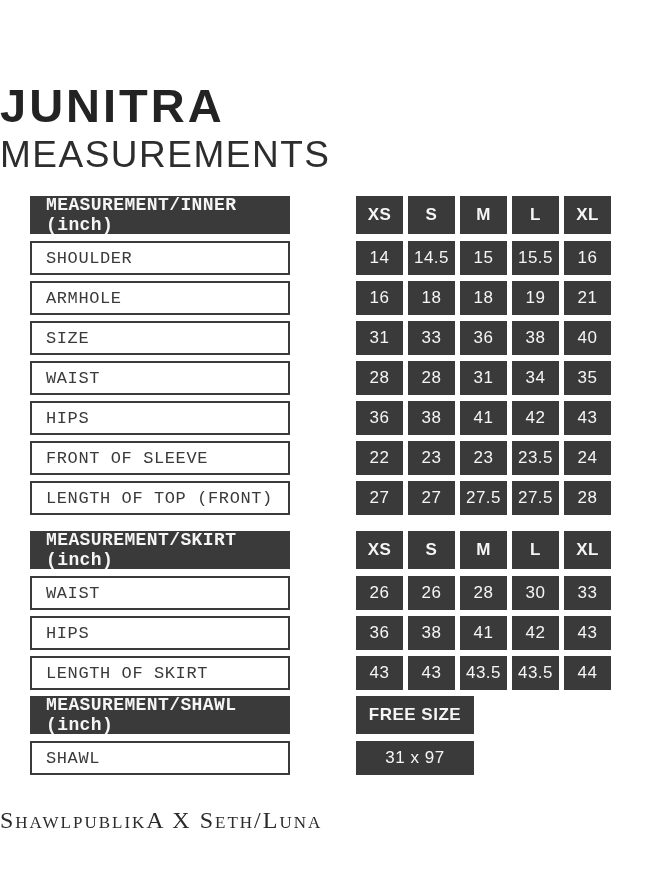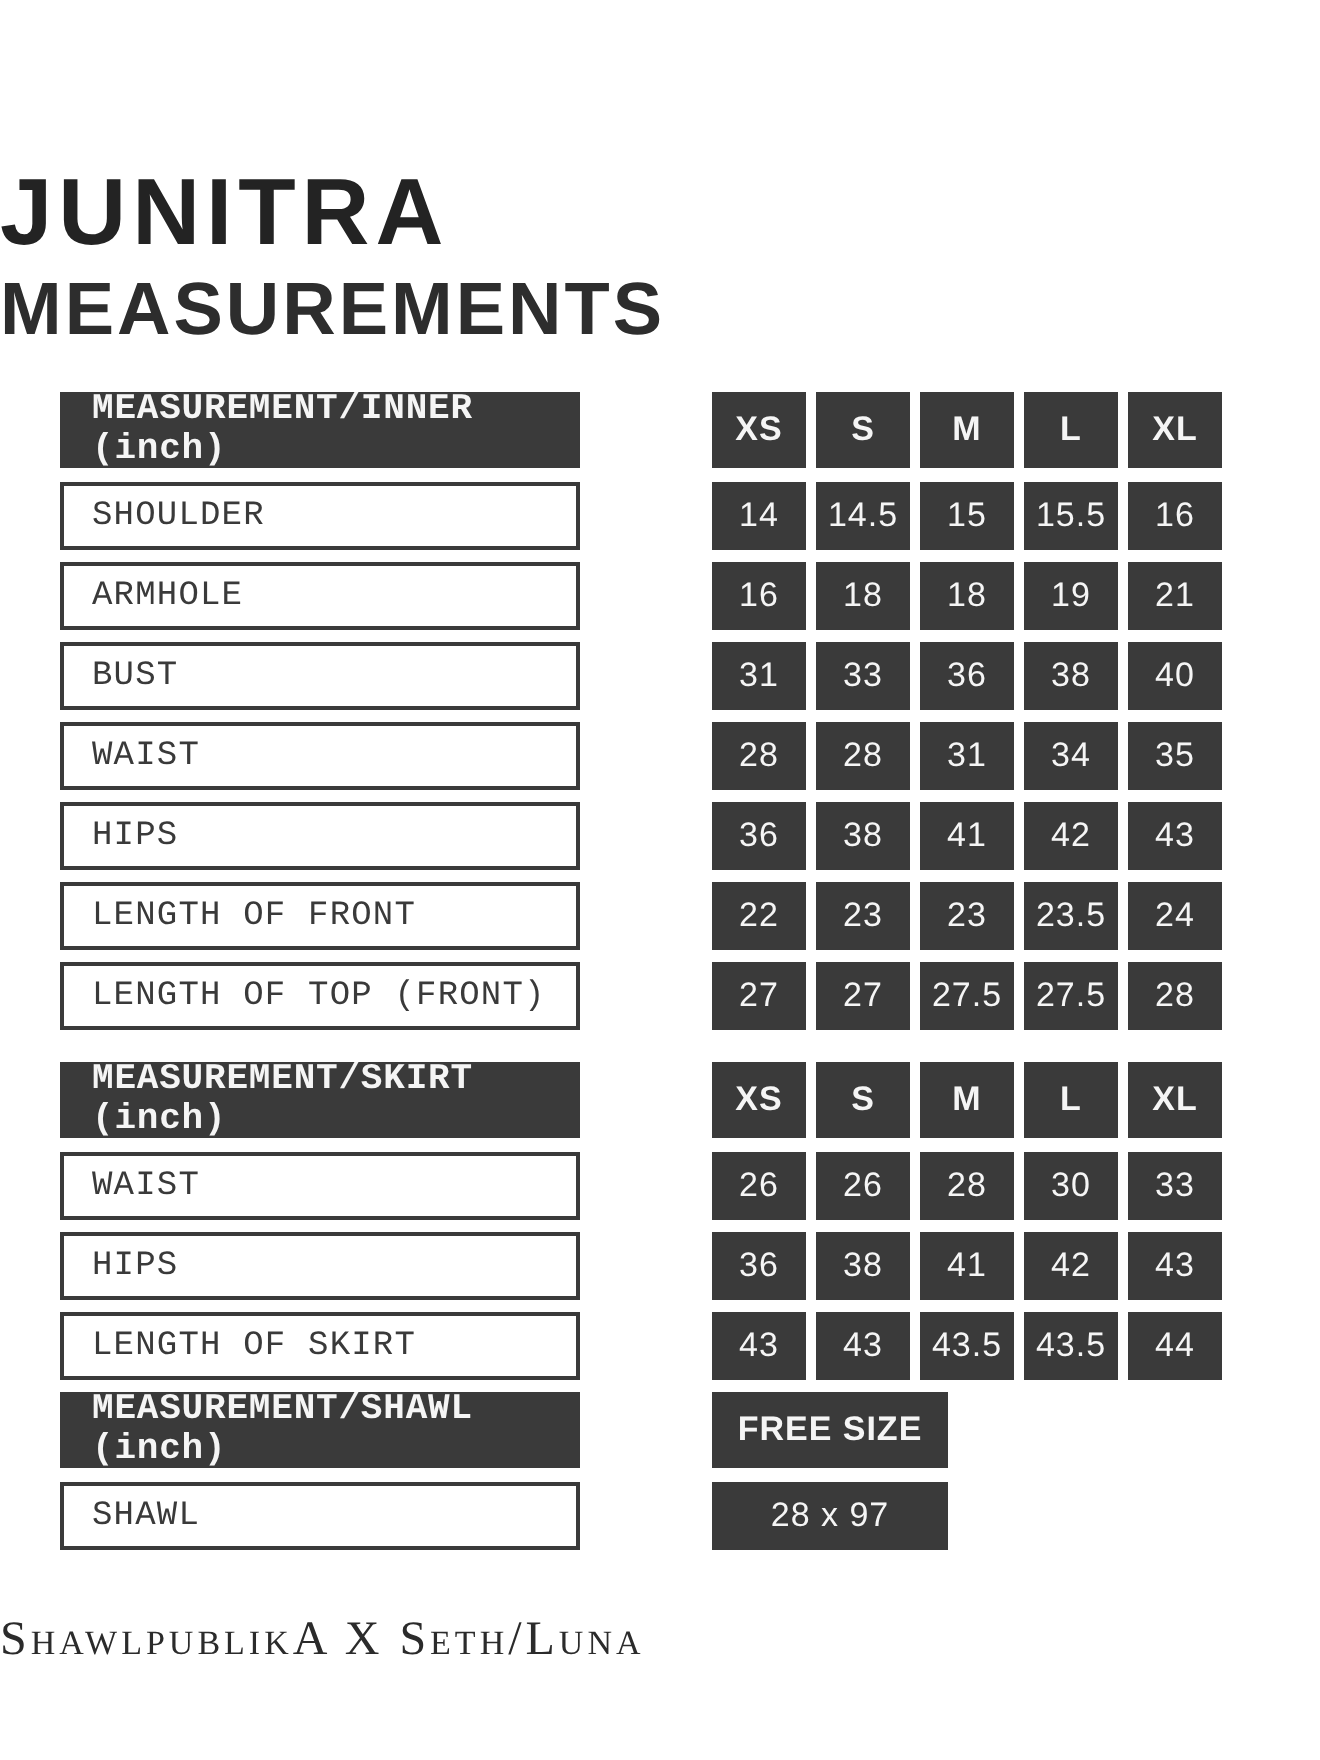--- a/index.html
+++ b/index.html
@@ -14,21 +14,21 @@
   .page-header { text-align:left; }
   .page-title {
     font-size:47px;
     font-weight:800;
     letter-spacing:3px;
     color:#232323;
     line-height:1.0;
   }
   .page-subtitle {
     font-size:37px;
-    font-weight:700;
+    font-weight:400;
     letter-spacing:1.5px;
     color:#2d2d2d;
     line-height:1.0;
     margin-top:7px;
   }
   .tables-wrap { margin:23px 30px 0 30px; width:581px; }
   .measure-table { }
   .measure-table + .measure-table { margin-top:16px; }
   .t-row { display:flex; height:34px; margin-bottom:6px; }
   .t-row.header-row { height:38px; margin-bottom:7px; }
@@ -108,21 +108,21 @@
           <div class="cell label-cell">ARMHOLE</div>
           <div class="vals">
             <div class="cell val-cell">16</div>
             <div class="cell val-cell">18</div>
             <div class="cell val-cell">18</div>
             <div class="cell val-cell">19</div>
             <div class="cell val-cell">21</div>
           </div>
         </div>
         <div class="t-row">
-          <div class="cell label-cell">BUST</div>
+          <div class="cell label-cell">SIZE</div>
           <div class="vals">
             <div class="cell val-cell">31</div>
             <div class="cell val-cell">33</div>
             <div class="cell val-cell">36</div>
             <div class="cell val-cell">38</div>
             <div class="cell val-cell">40</div>
           </div>
         </div>
         <div class="t-row">
           <div class="cell label-cell">WAIST</div>
@@ -138,21 +138,21 @@
           <div class="cell label-cell">HIPS</div>
           <div class="vals">
             <div class="cell val-cell">36</div>
             <div class="cell val-cell">38</div>
             <div class="cell val-cell">41</div>
             <div class="cell val-cell">42</div>
             <div class="cell val-cell">43</div>
           </div>
         </div>
         <div class="t-row">
-          <div class="cell label-cell">LENGTH OF FRONT</div>
+          <div class="cell label-cell">FRONT OF SLEEVE</div>
           <div class="vals">
             <div class="cell val-cell">22</div>
             <div class="cell val-cell">23</div>
             <div class="cell val-cell">23</div>
             <div class="cell val-cell">23.5</div>
             <div class="cell val-cell">24</div>
           </div>
         </div>
         <div class="t-row">
           <div class="cell label-cell">LENGTH OF TOP (FRONT)</div>
@@ -211,19 +211,19 @@
   <div class="measure-table">
     <div class="t-row header-row">
       <div class="cell label-cell">MEASUREMENT/SHAWL (inch)</div>
       <div class="vals">
         <div class="cell size-cell val-fixed">FREE SIZE</div>
       </div>
     </div>
     <div class="t-row">
       <div class="cell label-cell">SHAWL</div>
       <div class="vals">
-        <div class="cell val-cell val-fixed">28 x 97</div>
+        <div class="cell val-cell val-fixed">31 x 97</div>
       </div>
     </div>
   </div>
 </div>
 
 <div class="page-footer">ShawlpublikA X Seth/Luna</div>
 
 </body></html>

